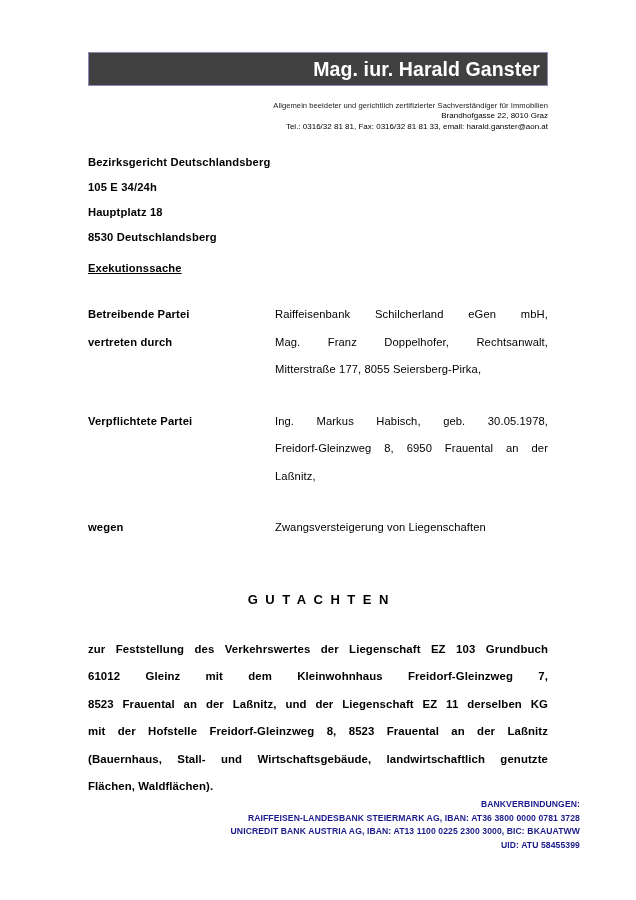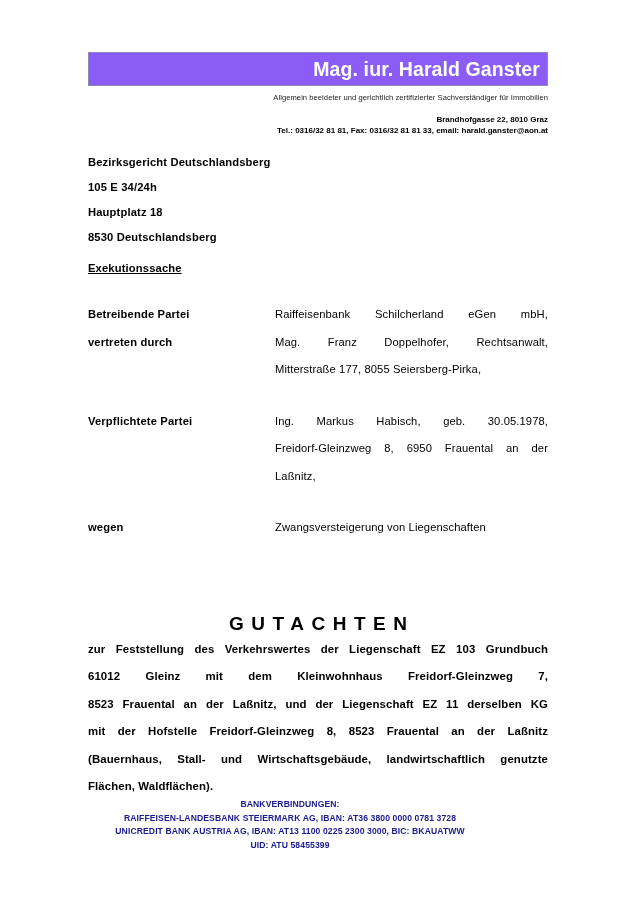--- a/index.html
+++ b/index.html
@@ -27,47 +27,47 @@
   }
 
   
   .letterhead {
     position: absolute;
     left: 88px;
     top: 52px;
     width: 460px;
   }
   .name-bar {
-    background: #8b5cf6;
+    background: #404040;
     border: 1px solid #8a8ab4;
     height: 34px;
     line-height: 32px;
     text-align: right;
     padding-right: 7px;
     color: #ffffff;
     font-size: 19.5px;
     font-weight: bold;
     letter-spacing: 0.1px;
     white-space: nowrap;
     overflow: hidden;
     padding-left: 40px;
   }
   .subtitle {
     text-align: right;
     font-size: 7.6px;
-    margin-top: 7px;
+    margin-top: 15px;
     color: #1a1a1a;
     letter-spacing: 0.05px;
     white-space: nowrap;
   }
   .contact {
     text-align: right;
     font-size: 8px;
-    font-weight: bold;
-    margin-top: 12px;
+    font-weight: normal;
+    margin-top: 0;
     line-height: 11px;
     color: #000000;
     white-space: nowrap;
   }
 
   
   .court-block {
     position: absolute;
     left: 88px;
     top: 150px;
@@ -133,24 +133,24 @@
   }
   .party-value .ln.last {
     text-align: left;
     text-align-last: left;
   }
 
   
   .gutachten {
     position: absolute;
     left: 0;
-    top: 613px;
+    top: 592px;
     width: 636px;
     text-align: center;
-    font-size: 19px;
+    font-size: 13px;
     font-weight: bold;
     letter-spacing: 7.5px;
     text-indent: 7.5px;
   }
 
   
   .body-par {
     position: absolute;
     left: 88px;
     top: 636px;
@@ -170,21 +170,21 @@
     text-align: left;
     text-align-last: left;
   }
 
   
   .footer {
     position: absolute;
     left: 0;
     top: 798px;
     width: 580px;
-    text-align: center;
+    text-align: right;
     color: #1a1a8c;
     font-size: 8.6px;
     font-weight: bold;
     line-height: 13.6px;
     letter-spacing: 0.1px;
   }
   .footer div { white-space: nowrap; }
 </style>
 </head>
 <body>

